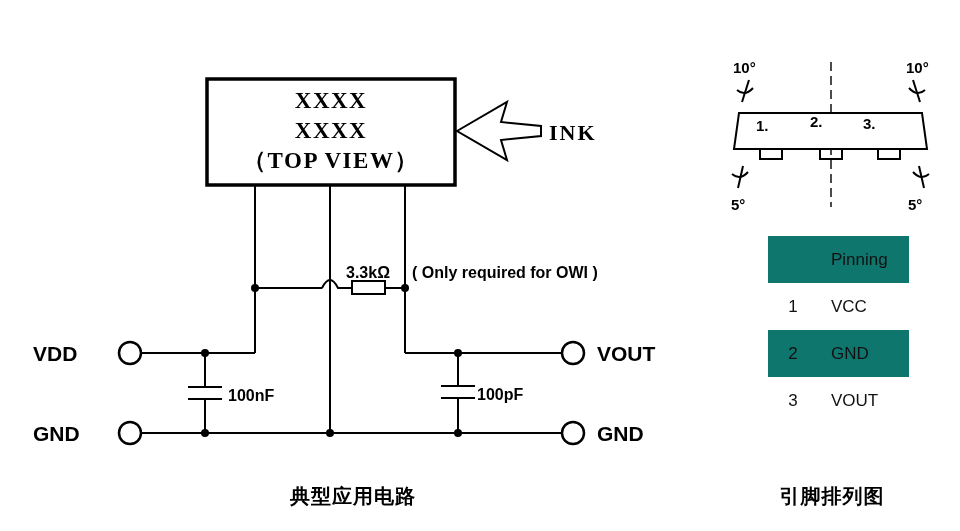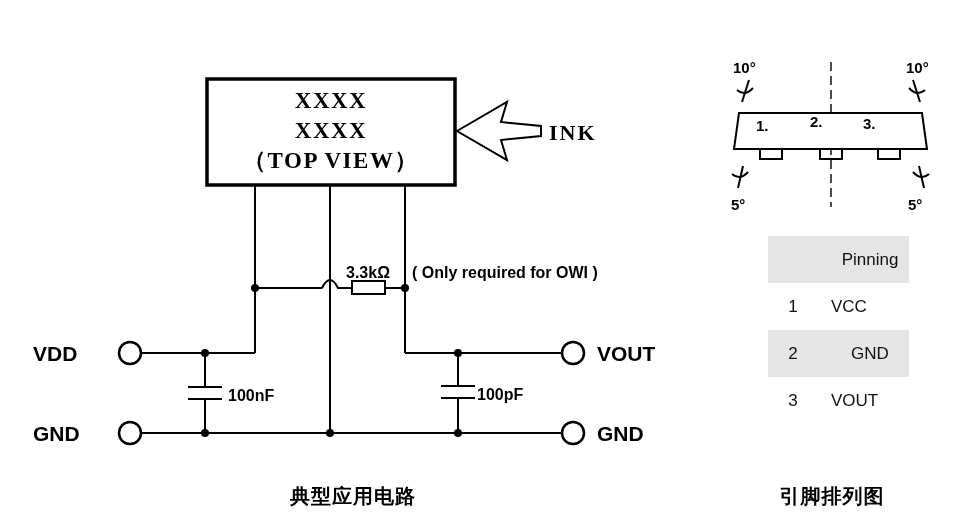--- a/index.html
+++ b/index.html
@@ -25,21 +25,21 @@
   .mid{font-size:16px;}
   .small{font-size:15px;}
   .pin{font-size:15px;font-weight:600;}
 
   
   .pin-table{position:absolute;left:768px;top:236px;border-collapse:collapse;
              font-size:17px;color:#111;}
   .pin-table td{height:47px;padding:0;}
   .pin-table .col-num{width:50px;text-align:center;}
   .pin-table .col-name{width:78px;padding-left:13px;text-align:left;}
-  .pin-table tr.shade td{background:#e5e5e5;text-align:center;}
+  .pin-table tr.shade td{background:#0f766e;}
 
   
   .caption{position:absolute;font-weight:bold;font-size:20px;letter-spacing:1px;}
   .caption-left{left:203px;top:483px;width:300px;text-align:center;}
   .caption-right{left:732px;top:483px;width:200px;text-align:center;}
 </style>
 </head>
 <body>
 
 <div id="page">

